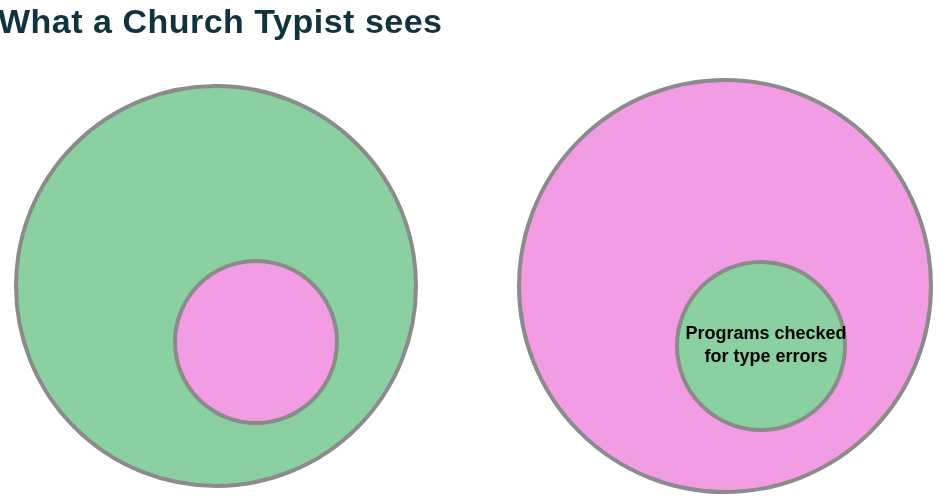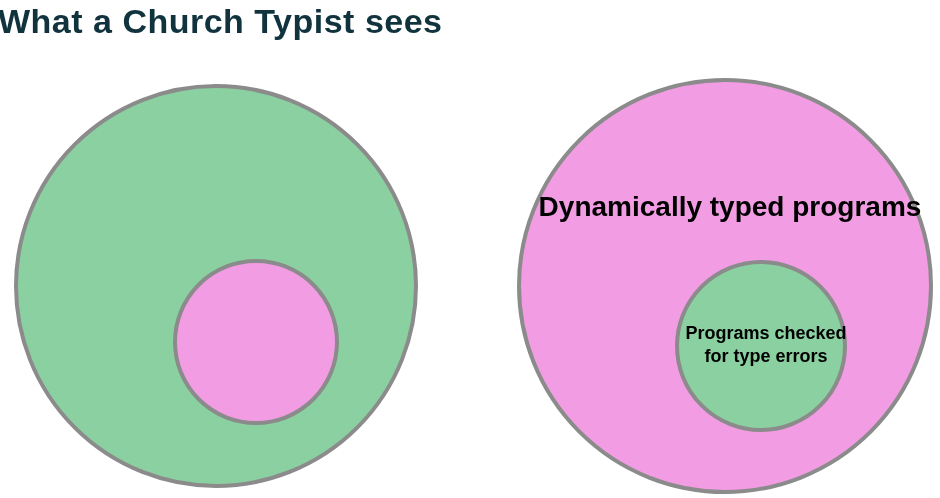--- a/index.html
+++ b/index.html
@@ -67,16 +67,15 @@
   <div class="panel-title left">What a Church Typist sees</div>
 
   <div class="circle fill-green church-outer"></div>
   <div class="circle fill-pink church-inner"></div>
 
 
 
   <div class="circle fill-pink curry-outer"></div>
   <div class="circle fill-green curry-inner"></div>
 
-  <div class="circle-label curry-outer-label">Dynamically typed programs</div>
   <div class="circle-label curry-inner-label">Programs checked for type errors</div>
 
 </div>
 
 </body></html>

